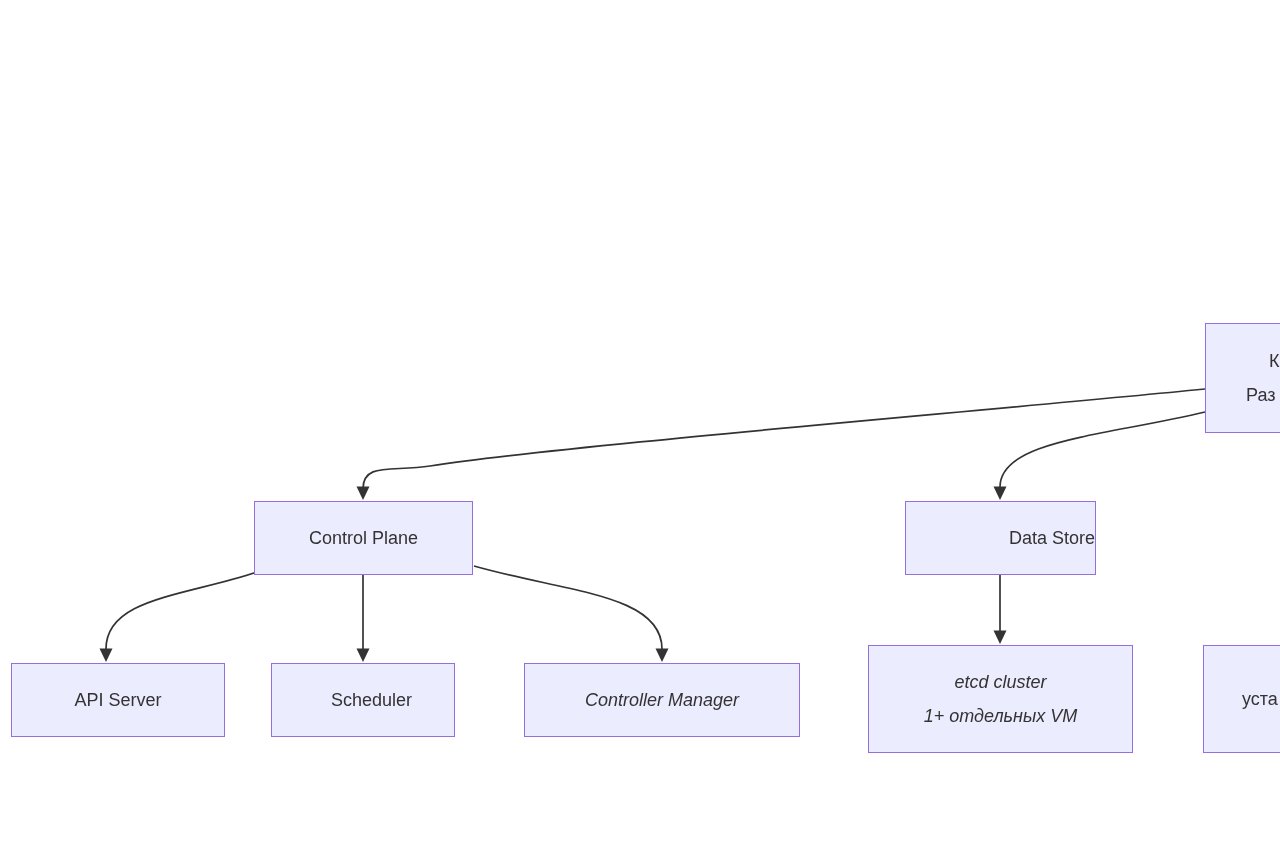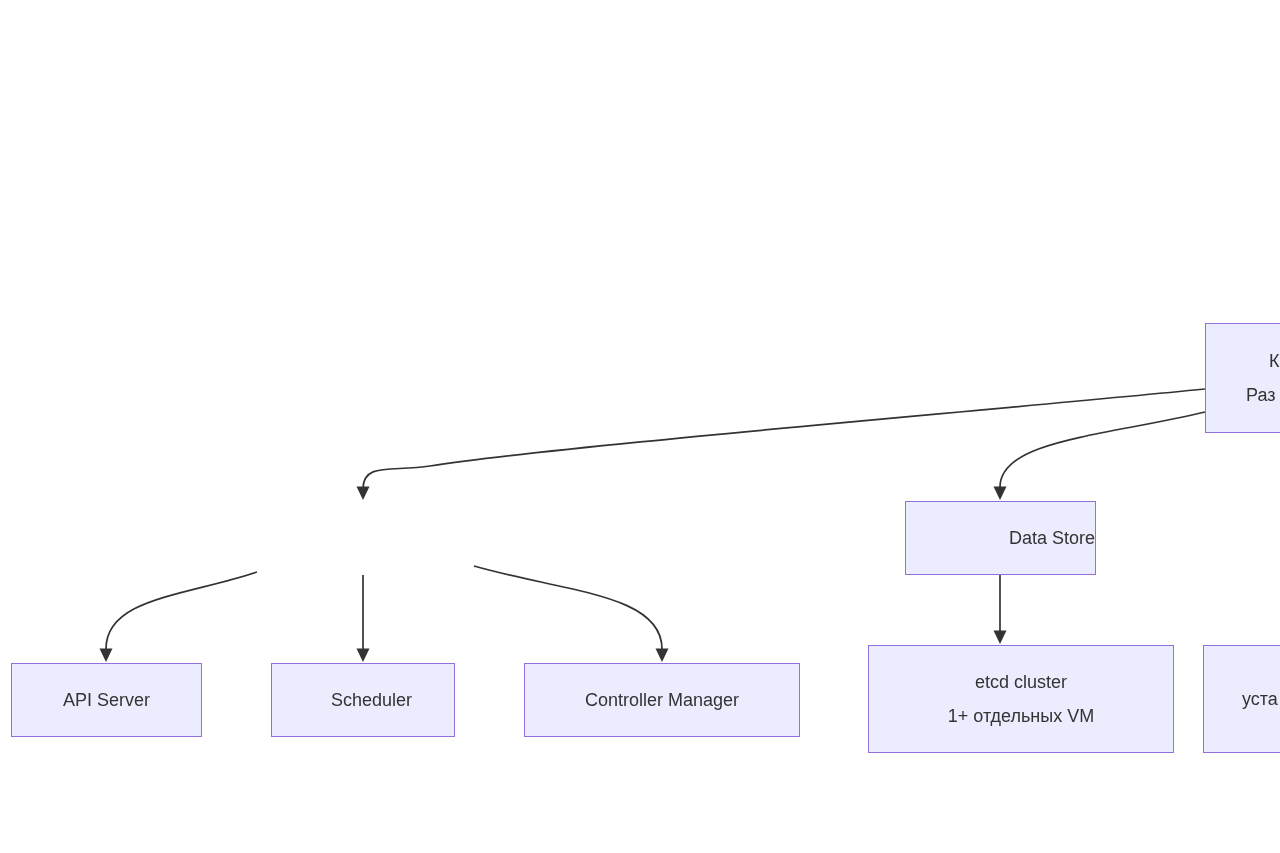--- a/index.html
+++ b/index.html
@@ -79,38 +79,41 @@
       <path d="M662,662 L655.5,648.5 L668.5,648.5 Z"></path>
       <path d="M1000,644 L993.5,630.5 L1006.5,630.5 Z"></path>
     </g>
   </svg>
 
   <div class="node clipped" style="left:1205px; top:323px; width:245px; height:110px;">
     <span class="line" style="padding-left:63px;">К</span>
     <span class="line" style="padding-left:40px;">Раз</span>
   </div>
 
+  <div class="node" style="left:254px; top:501px; width:219px; height:74px;">
+    <span class="line">Control Plane</span>
+  </div>
 
   <div class="node" style="left:905px; top:501px; width:191px; height:74px;align-items:flex-end;">
     <span class="line">Data Store</span>
   </div>
 
-  <div class="node" style="left:11px; top:663px; width:191px; height:74px;">
+  <div class="node" style="left:11px; top:663px; width:214px; height:74px;">
     <span class="line">API Server</span>
   </div>
 
   <div class="node" style="left:271px; top:663px; width:184px; height:74px;padding-left:17px;">
     <span class="line">Scheduler</span>
   </div>
 
-  <div class="node" style="left:524px; top:663px; width:276px; height:74px;">
+  <div class="node" style="left:524px; top:663px; width:276px; height:74px;font-style:italic;">
     <span class="line">Controller Manager</span>
   </div>
 
-  <div class="node" style="left:868px; top:645px; width:306px; height:108px;">
+  <div class="node" style="left:868px; top:645px; width:265px; height:108px;font-style:italic;">
     <span class="line">etcd cluster</span>
     <span class="line">1+ отдельных VM</span>
   </div>
 
   <div class="node clipped" style="left:1203px; top:645px; width:245px; height:108px;">
     <span class="line" style="padding-left:68px;"></span>
     <span class="line" style="padding-left:38px;">уста</span>
   </div>
 
 </div>

